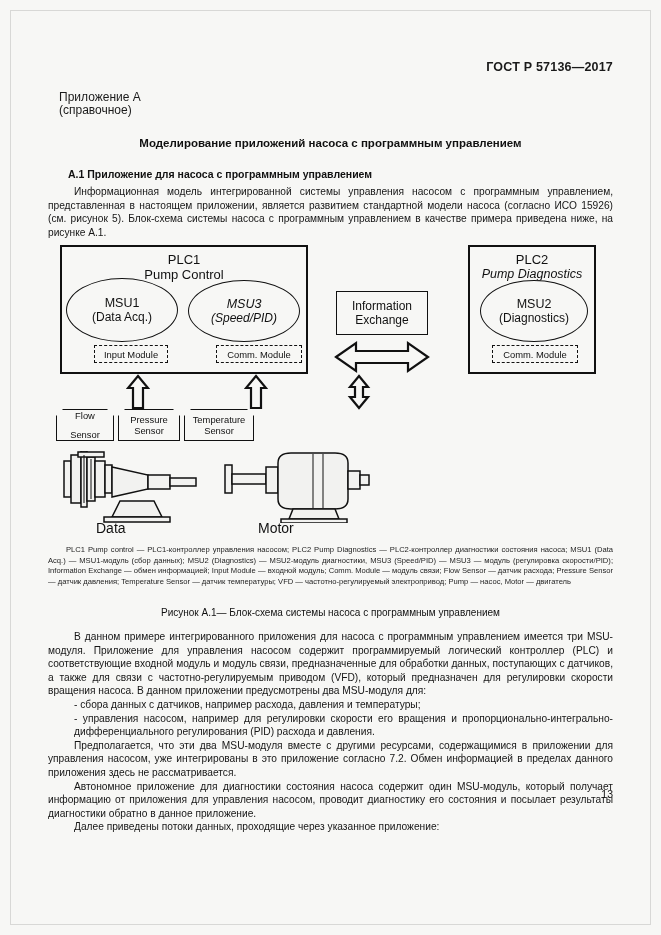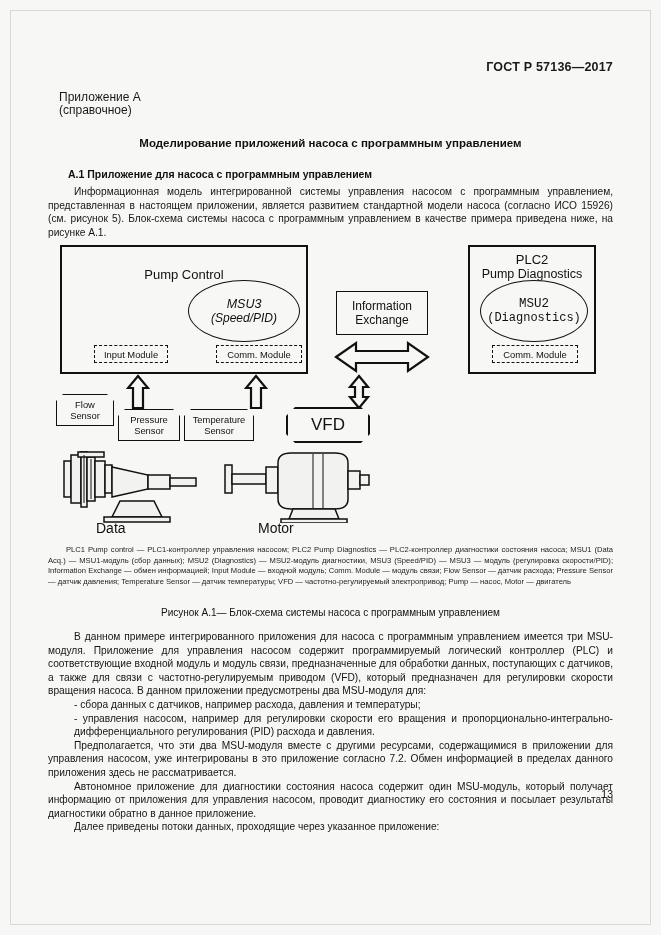--- a/index.html
+++ b/index.html
@@ -113,39 +113,39 @@
     left: 0;
     width: 100%;
     text-align: center;
     font-size: 13px;
     color: #111;
     line-height: 15px;
   }
   #plc1-t1 { top: 5px; }
   #plc1-t2 { top: 20px; }
   #plc2-t1 { top: 5px; font-size: 13px; }
-  #plc2-t2 { top: 20px; font-size: 12.5px; }
+  #plc2-t2 { top: 20px; font-size: 12.5px; font-style: italic; }
 
   .ellipse {
     position: absolute;
     border: 1.6px solid #111;
     border-radius: 50%;
     background: #f7f7f5;
     display: flex;
     flex-direction: column;
     align-items: center;
     justify-content: center;
     line-height: 14px;
     font-size: 12.5px;
     color: #111;
     box-sizing: border-box;
   }
   #msu1-ellipse { left: 18px; top: 35px; width: 112px; height: 64px; }
   #msu3-ellipse { left: 140px; top: 37px; width: 112px; height: 62px; font-style: italic; }
-  #msu2-ellipse { left: 432px; top: 37px; width: 108px; height: 62px; font-family: Liberation Mono, monospace; }
+  #msu2-ellipse { left: 432px; top: 37px; width: 108px; height: 62px; }
   .ellipse .l2 { font-size: 12px; }
 
   .dashed-mod {
     position: absolute;
     border: 1.3px dashed #111;
     background: #f7f7f5;
     font-size: 9.4px;
     color: #111;
     display: flex;
     align-items: center;
@@ -188,21 +188,21 @@
     font-size: 9.4px;
     line-height: 11px;
     color: #111;
     text-align: center;
     display: flex;
     flex-direction: column;
     align-items: center;
     justify-content: center;
     clip-path: polygon(0 7px, 7px 0, calc(100% - 7px) 0, 100% 7px, 100% 100%, 0 100%);
   }
-  #flow-sensor { left: 8px; top: 151px; width: 58px; height: 32px; }
+  #flow-sensor { left: 8px; top: 166px; width: 58px; height: 32px; justify-content: space-between; }
   #pressure-sensor { left: 70px; top: 166px; width: 62px; height: 32px; }
   #temperature-sensor { left: 136px; top: 166px; width: 70px; height: 32px; }
   #vfd-box {
     position: absolute;
     left: 238px; top: 164px; width: 84px; height: 36px;
     border: 2px solid #111;
     background: #f7f7f5;
     box-sizing: border-box;
     font-size: 17px;
     color: #111;
@@ -277,23 +277,28 @@
 
     <div class="main-title">Моделирование приложений насоса с программным управлением</div>
 
     <div class="sec-title">А.1 Приложение для насоса с программным управлением</div>
 
     <div id="intro-para" class="para indent">Информационная модель интегрированной системы управления насосом с программным управлением, представленная в настоящем приложении, является развитием стандартной модели насоса (согласно ИСО 15926) (см. рисунок 5). Блок-схема системы насоса с программным управлением в качестве примера приведена ниже, на рисунке А.1.</div>
 
     <div class="figure">
 
       <div class="plc-box" id="plc1-box">
+        <div class="plc-title" id="plc1-t1">PLC1</div>
         <div class="plc-title" id="plc1-t2">Pump Control</div>
       </div>
 
+      <div class="ellipse" id="msu1-ellipse">
+        <span>MSU1</span>
+        <span class="l2">(Data Acq.)</span>
+      </div>
 
       <div class="ellipse" id="msu3-ellipse">
         <span>MSU3</span>
         <span class="l2">(Speed/PID)</span>
       </div>
 
       <div class="dashed-mod" id="input-module">Input Module</div>
       <div class="dashed-mod" id="comm-module-1">Comm. Module</div>
 
       <div class="plc-box" id="plc2-box">
@@ -335,21 +340,20 @@
       </div>
       <div class="sensor-box" id="pressure-sensor">
         <span>Pressure</span>
         <span>Sensor</span>
       </div>
       <div class="sensor-box" id="temperature-sensor">
         <span>Temperature</span>
         <span>Sensor</span>
       </div>
 
-      <div id="vfd-box">VFD</div>
 
       <svg id="pump-svg" width="160" height="72" viewBox="0 0 160 72">
         <g fill="#f2f2f0" stroke="#111" stroke-width="1.5">
           <rect x="2" y="10" width="7" height="36"></rect>
           <rect x="9" y="4" width="10" height="48"></rect>
           <rect x="19" y="0" width="6" height="56"></rect>
           <rect x="25" y="6" width="8" height="44"></rect>
           <rect x="33" y="10" width="10" height="36"></rect>
           <rect x="43" y="14" width="7" height="28"></rect>
           <path d="M50 16 L86 24 L86 38 L50 46 Z"></path>

